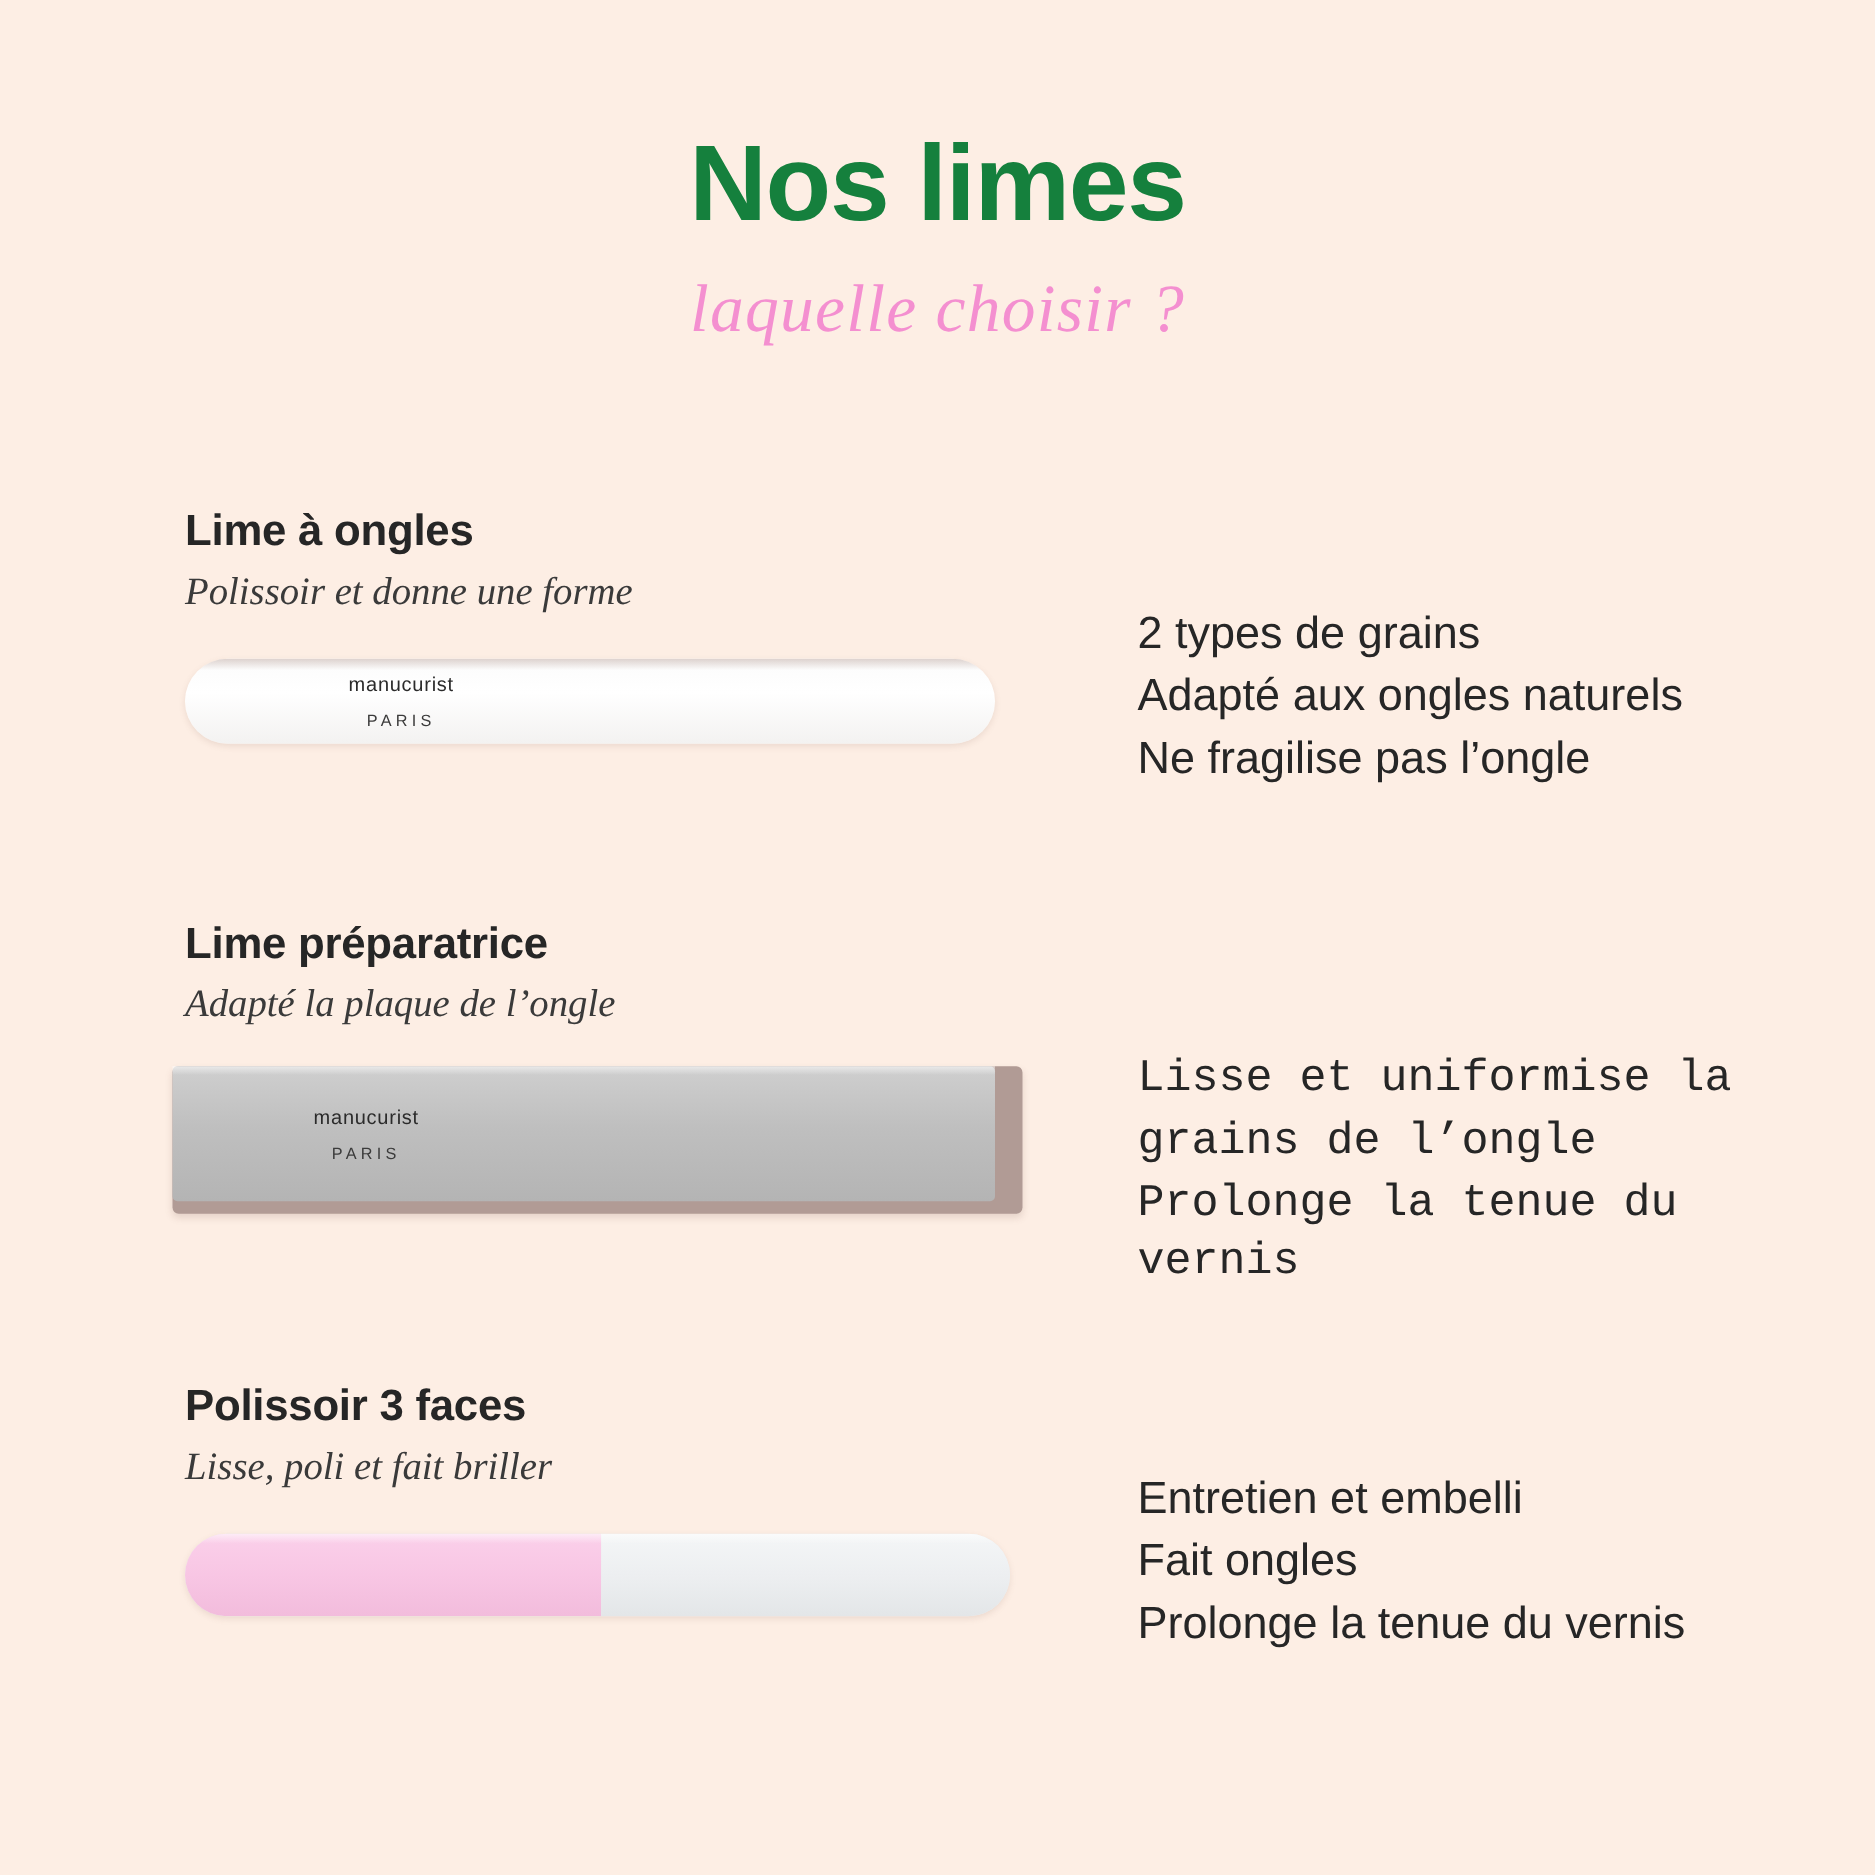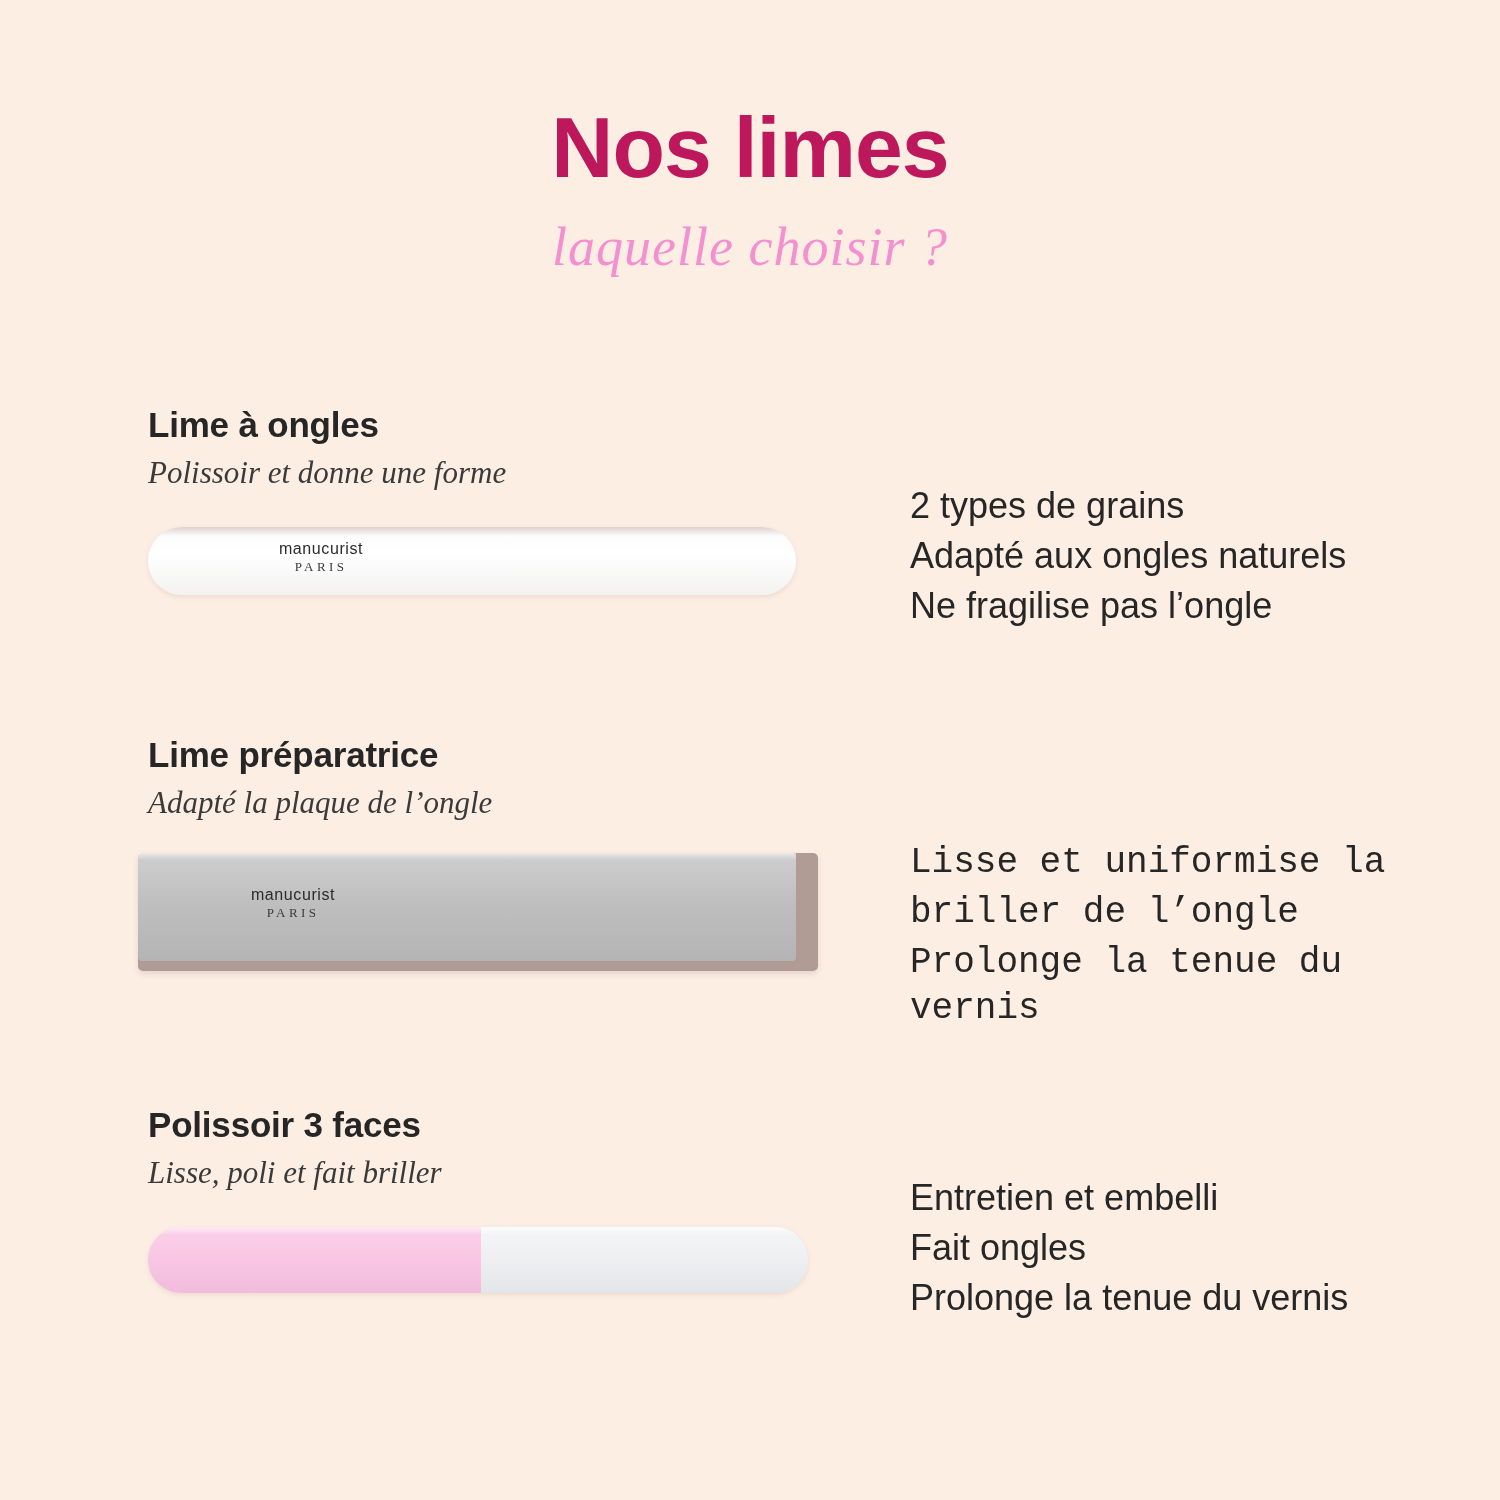--- a/index.html
+++ b/index.html
@@ -29,21 +29,21 @@
     top: 104px;
     left: 0;
     width: 1500px;
     text-align: center;
   }
   .title {
     font-family: "Liberation Sans", sans-serif;
     font-size: 86px;
     font-weight: 700;
     letter-spacing: -1px;
-    color: #be185d;
+    color: #15803d;
     line-height: 1.0;
     margin: 0;
   }
   .subtitle {
     font-family: "Liberation Serif", serif;
     font-style: italic;
     font-size: 54px;
     color: #f48fd0;
     margin: 26px 0 0 0;
     letter-spacing: 1px;
@@ -198,26 +198,26 @@
   .brand-name {
     font-family: "Liberation Sans", sans-serif;
     font-size: 16px;
     font-weight: 400;
     letter-spacing: 0.6px;
     color: #2b2b2b;
     line-height: 1.05;
     display: block;
   }
   .brand-sub {
-    font-family: Liberation Serif, serif;
+    font-family: Liberation Sans, sans-serif;
     font-size: 13px;
     letter-spacing: 3.4px;
     color: #3b3b3b;
     display: block;
-    margin-top: 1px;
+    margin-top: 11px;
   }
 </style>
 </head>
 <body>
 
 <div class="page">
 
   <div class="header">
     <h1 class="title">Nos limes</h1>
     <p class="subtitle">laquelle choisir ?</p>
@@ -252,21 +252,21 @@
     <div class="product file-2">
       <div class="face"></div>
       <div class="brand">
         <span class="brand-name">manucurist</span>
         <span class="brand-sub">PARIS</span>
       </div>
     </div>
 
     <div class="bullets b2">
       <p>Lisse et uniformise la</p>
-      <p>briller de l’ongle</p>
+      <p>grains de l’ongle</p>
       <p>Prolonge la tenue du vernis</p>
     </div>
   </div>
 
   <div class="section section-3">
     <div class="sec-head">
       <h2 class="sec-title">Polissoir 3 faces</h2>
       <p class="sec-sub">Lisse, poli et fait briller</p>
     </div>
 

